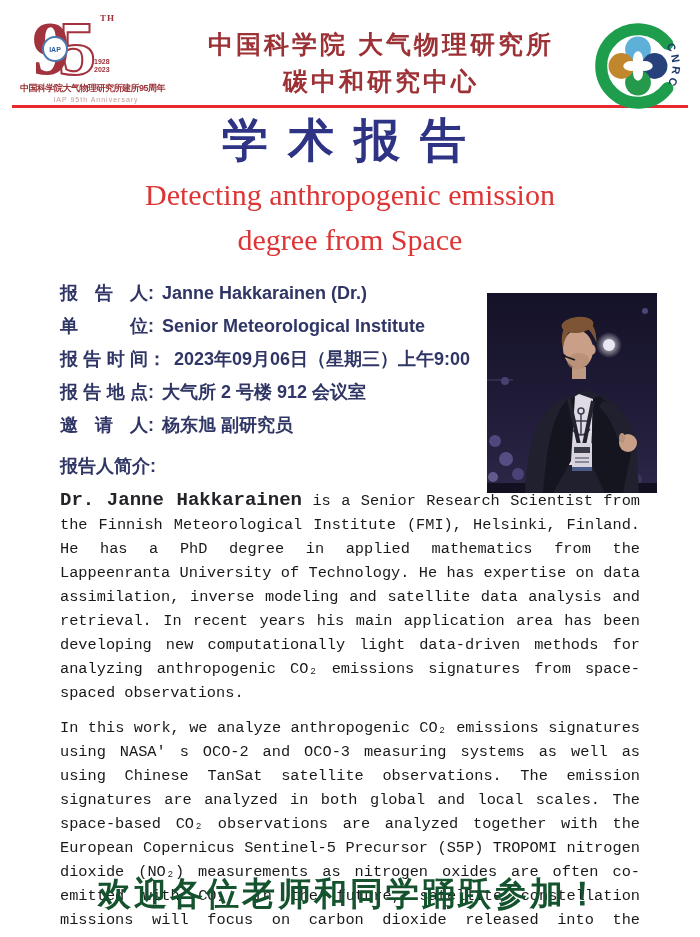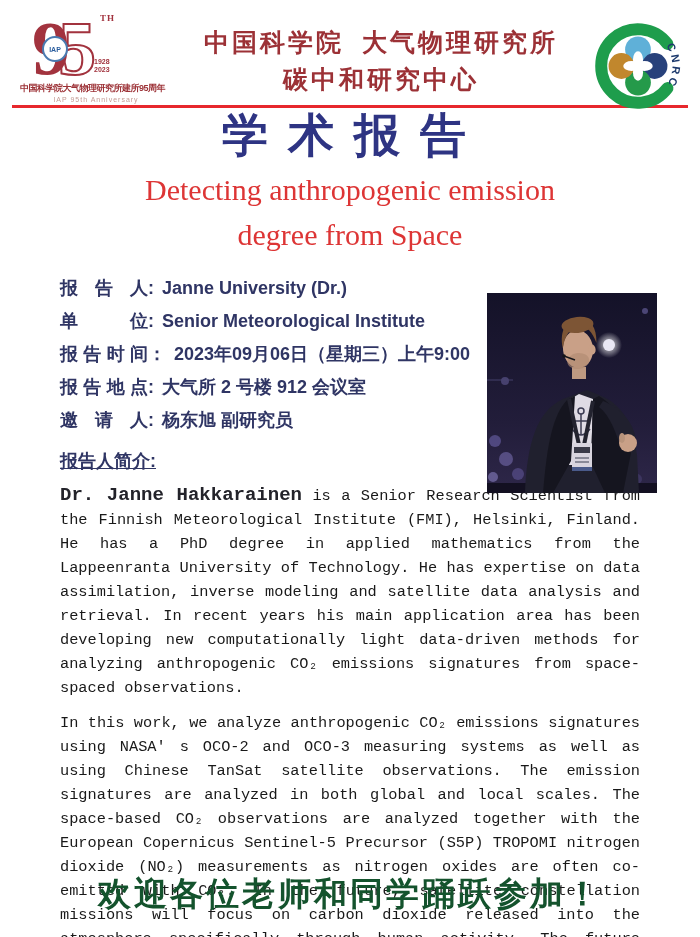--- a/index.html
+++ b/index.html
@@ -16,44 +16,44 @@
   .th { font-size:9px; font-weight:bold; color:#a2333e; vertical-align:top; letter-spacing:1px; }
   .emblem95 { position:absolute; left:22px; top:22px; width:26px; height:26px; border-radius:50%;
     background:#fff; border:2px solid #4a7ab0; color:#2a5d9e; font-size:7px; font-weight:bold;
     display:flex; align-items:center; justify-content:center; }
   .years95 { position:absolute; left:74px; top:44px; font-size:7px; line-height:8px; color:#a2333e; text-align:center; font-weight:bold; }
   .cap1 { margin-top:0px; font-size:9px; letter-spacing:-0.5px; font-weight:bold; color:#9c3136; white-space:nowrap; }
   .cap2 { font-size:7px; color:#c49a93; text-align:center; letter-spacing:1px; margin-top:1px; }
 
   .orgbox { flex:1; text-align:center; padding-top:12px; }
   .org-line { color:#9c3136; font-weight:bold; font-size:25px; line-height:37px; letter-spacing:3px;
-    font-family:Liberation Mono, monospace; }
+    font-family:Liberation Sans, sans-serif; }
 
   .cnrc { width:96px; flex:0 0 96px; display:flex; justify-content:center; align-items:flex-start; padding-top:6px; }
 
   .redline { border:none; height:3px; background:#e7282d; margin:1px 12px 0 12px; }
 
   
   .title { text-align:center; color:#2e3483; font-weight:bold; font-size:46px; line-height:56px;
-    letter-spacing:20px; padding-left:8px; 
+    letter-spacing:20px; padding-left:8px; margin-top:5px;
     font-family:"Liberation Serif","DejaVu Serif",serif; }
   .subtitle { text-align:center; color:#dd3535; font-size:30px; line-height:45px; margin-top:3px;
     font-family:"Liberation Serif","DejaVu Serif",serif; }
 
   
   .content { padding:0 60px; }
   .info { margin-top:15px; }
   .info-row { color:#2f3564; font-weight:bold; font-size:18px; line-height:33px; white-space:nowrap; }
   .info-label { display:inline-block; width:88px; text-align:justify; text-align-last:justify; }
   .info-sep { margin-right:8px; }
 
   .photo { position:absolute; left:487px; top:293px; width:170px; height:200px; display:block; }
 
   
-  .sec-head { color:#2f3564; font-weight:bold; font-size:18px; line-height:22px; margin-top:13px;text-decoration:underline; }
+  .sec-head { color:#2f3564; font-weight:bold; font-size:18px; line-height:22px; margin-top:13px; }
   .para { margin-top:11px; text-align:justify; font-size:15.3px; line-height:24px; color:#191919;font-family:Liberation Mono, monospace; }
   .bio-lead { font-weight:bold; font-size:19px; color:#23232a; }
 
   
   .footer { position:absolute; left:0; top:872px; width:100%; text-align:center;
     color:#14532d; font-size:33px; font-weight:bold; letter-spacing:3px;
     font-family:"Liberation Serif","DejaVu Serif",serif; }
 </style>
 </head>
 <body>
@@ -104,21 +104,21 @@
   <hr class="redline">
 
   <div class="title">学术报告</div>
   <div class="subtitle">
     <div>Detecting anthropogenic emission</div>
     <div>degree from Space</div>
   </div>
 
   <div class="content">
     <div class="info">
-      <div class="info-row"><span class="info-label">报告人</span><span class="info-sep">:</span><span>Janne University (Dr.)</span></div>
+      <div class="info-row"><span class="info-label">报告人</span><span class="info-sep">:</span><span>Janne Hakkarainen (Dr.)</span></div>
       <div class="info-row"><span class="info-label">单位</span><span class="info-sep">:</span><span>Senior Meteorological Institute</span></div>
       <div class="info-row"><span class="info-label">报告时间</span><span class="info-sep">：</span><span>2023年09月06日（星期三）上午9:00</span></div>
       <div class="info-row"><span class="info-label">报告地点</span><span class="info-sep">:</span><span>大气所 2 号楼 912 会议室</span></div>
       <div class="info-row"><span class="info-label">邀请人</span><span class="info-sep">:</span><span>杨东旭 副研究员</span></div>
     </div>
 
     <div class="sec-head">报告人简介:</div>
     <p class="para"><span class="bio-lead">Dr. Janne Hakkarainen</span><span> is a Senior Research Scientist from the Finnish Meteorological Institute (FMI), Helsinki, Finland. He has a PhD degree in applied mathematics from the Lappeenranta University of Technology. He has expertise on data assimilation, inverse modeling and satellite data analysis and retrieval. In recent years his main application area has been developing new computationally light data-driven methods for analyzing anthropogenic CO₂ emissions signatures from space-spaced observations.</span></p>
 
     <p class="para">In this work, we analyze anthropogenic CO₂ emissions signatures using NASA' s OCO-2 and OCO-3 measuring systems as well as using Chinese TanSat satellite observations. The emission signatures are analyzed in both global and local scales. The space-based CO₂ observations are analyzed together with the European Copernicus Sentinel-5 Precursor (S5P) TROPOMI nitrogen dioxide (NO₂) measurements as nitrogen oxides are often co-emitted with CO₂. In the future, satellite constellation missions will focus on carbon dioxide released into the atmosphere specifically through human activity. The future missions include China' s TanSat-2, Japan' s GOSAT-GW and the European Copernicus Carbon Dioxide Monitoring mission CO2M.</p>

